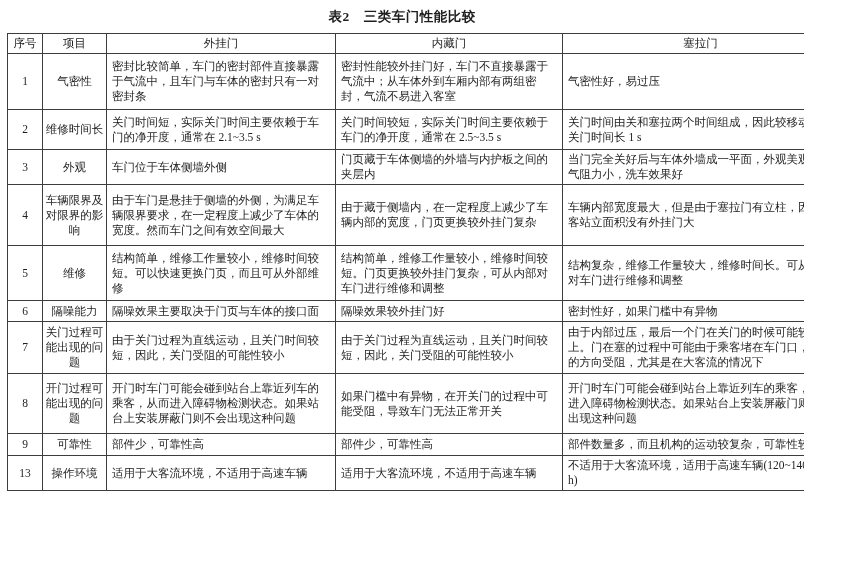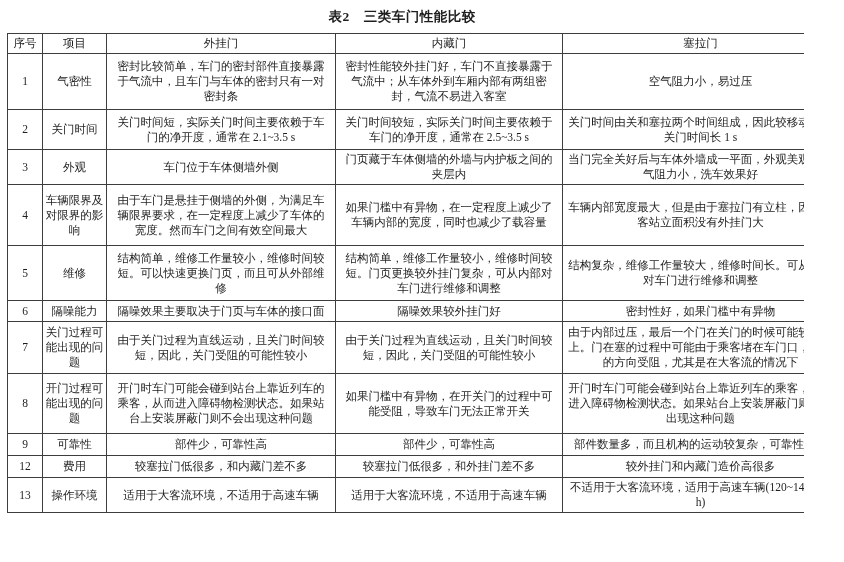--- a/index.html
+++ b/index.html
@@ -36,21 +36,21 @@
     text-align:center;
     height:17px;
     padding:1px 2px;
     margin-top:21px;
   }
   .cmp td.c{
     text-align:center;
     padding:1px 2px;
   }
   .cmp td.b{
-    text-align:center;
+    text-align:left;
     padding:2px 5px;
   }
 </style>
 </head>
 <body>
 
 <div class="page">
   <div class="title">表2　三类车门性能比较</div>
 
   <table class="cmp">
@@ -69,41 +69,41 @@
         <th>内藏门</th>
         <th>塞拉门</th>
       </tr>
     </thead>
     <tbody>
       <tr style="height:56px">
         <td class="c">1</td>
         <td class="c">气密性</td>
         <td class="b">密封比较简单，车门的密封部件直接暴露于气流中，且车门与车体的密封只有一对密封条</td>
         <td class="b">密封性能较外挂门好，车门不直接暴露于气流中；从车体外到车厢内部有两组密封，气流不易进入客室</td>
-        <td class="b">空气阻力小，易过压</td>
+        <td class="b">气密性好，易过压</td>
       </tr>
       <tr style="height:40px">
         <td class="c">2</td>
-        <td class="c">关门时间</td>
+        <td class="c">维修时间长</td>
         <td class="b">关门时间短，实际关门时间主要依赖于车门的净开度，通常在 2.1~3.5 s</td>
         <td class="b">关门时间较短，实际关门时间主要依赖于车门的净开度，通常在 2.5~3.5 s</td>
         <td class="b">关门时间由关和塞拉两个时间组成，因此较移动门的关门时间长 1 s</td>
       </tr>
       <tr style="height:33px">
         <td class="c">3</td>
         <td class="c">外观</td>
         <td class="b">车门位于车体侧墙外侧</td>
         <td class="b">门页藏于车体侧墙的外墙与内护板之间的夹层内</td>
         <td class="b">当门完全关好后与车体外墙成一平面，外观美观，空气阻力小，洗车效果好</td>
       </tr>
       <tr style="height:61px">
         <td class="c">4</td>
         <td class="c">车辆限界及对限界的影响</td>
         <td class="b">由于车门是悬挂于侧墙的外侧，为满足车辆限界要求，在一定程度上减少了车体的宽度。然而车门之间有效空间最大</td>
-        <td class="b">如果门槛中有异物，在一定程度上减少了车辆内部的宽度，同时也减少了载容量</td>
+        <td class="b">由于藏于侧墙内，在一定程度上减少了车辆内部的宽度，门页更换较外挂门复杂</td>
         <td class="b">车辆内部宽度最大，但是由于塞拉门有立柱，因此乘客站立面积没有外挂门大</td>
       </tr>
       <tr style="height:55px">
         <td class="c">5</td>
         <td class="c">维修</td>
         <td class="b">结构简单，维修工作量较小，维修时间较短。可以快速更换门页，而且可从外部维修</td>
         <td class="b">结构简单，维修工作量较小，维修时间较短。门页更换较外挂门复杂，可从内部对车门进行维修和调整</td>
         <td class="b">结构复杂，维修工作量较大，维修时间长。可从内部对车门进行维修和调整</td>
       </tr>
       <tr style="height:21px">
@@ -127,27 +127,20 @@
         <td class="b">如果门槛中有异物，在开关门的过程中可能受阻，导致车门无法正常开关</td>
         <td class="b">开门时车门可能会碰到站台上靠近列车的乘客，从而进入障碍物检测状态。如果站台上安装屏蔽门则不会出现这种问题</td>
       </tr>
       <tr style="height:22px">
         <td class="c">9</td>
         <td class="c">可靠性</td>
         <td class="b">部件少，可靠性高</td>
         <td class="b">部件少，可靠性高</td>
         <td class="b">部件数量多，而且机构的运动较复杂，可靠性较低</td>
       </tr>
-      <tr style="height:22px">
-        <td class="c">12</td>
-        <td class="c">费用</td>
-        <td class="b">较塞拉门低很多，和内藏门差不多</td>
-        <td class="b">较塞拉门低很多，和外挂门差不多</td>
-        <td class="b">较外挂门和内藏门造价高很多</td>
-      </tr>
       <tr style="height:21px">
         <td class="c">13</td>
         <td class="c">操作环境</td>
         <td class="b">适用于大客流环境，不适用于高速车辆</td>
         <td class="b">适用于大客流环境，不适用于高速车辆</td>
         <td class="b">不适用于大客流环境，适用于高速车辆(120~140 km/h)</td>
       </tr>
     </tbody>
   </table>
 </div>

